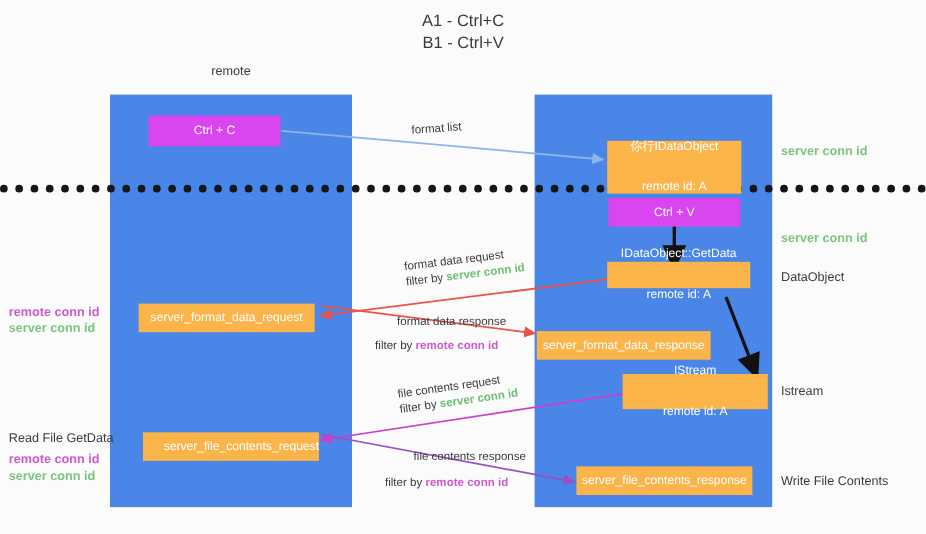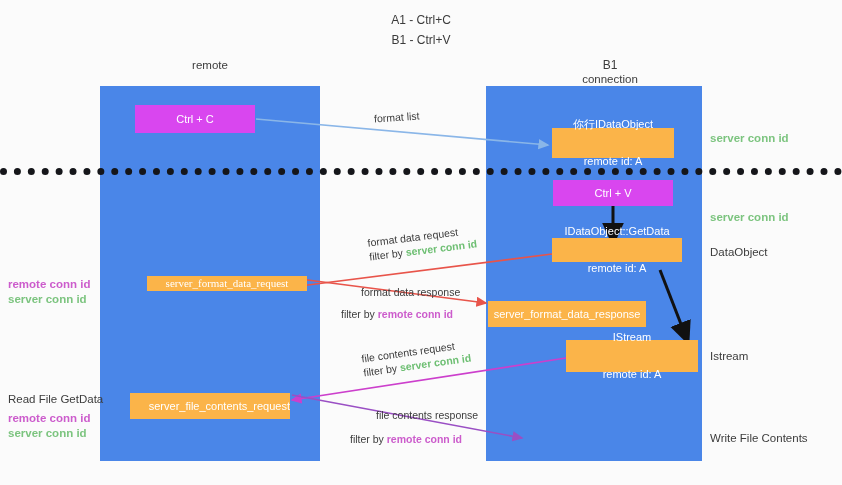--- a/index.html
+++ b/index.html
@@ -7,21 +7,21 @@
     width:842px;height:485px;position:relative;overflow:hidden;
     background:#fbfbfb;
     font-family:"Liberation Sans","DejaVu Sans",sans-serif;
     color:#3c3c3c;
   }
   .stage{position:absolute;inset:0;}
   svg.layer{position:absolute;left:0;top:0;width:842px;height:485px;pointer-events:none;}
 
   .title{
     position:absolute;left:0;top:10px;width:842px;text-align:center;
-    font-size:12px;line-height:20px;color:#3b3b3b;
+    font-size:15px;line-height:20px;color:#3b3b3b;
   }
 
   .colhead{position:absolute;text-align:center;font-size:11.5px;line-height:14px;color:#3c3c3c;}
   .colhead .big{font-size:12px;}
 
   .lane{position:absolute;background:#4a86e8;}
 
   .node{
     position:absolute;box-sizing:border-box;
     display:flex;flex-direction:column;align-items:center;justify-content:center;
@@ -50,24 +50,20 @@
 
 <div class="stage">
 
   <div class="title">
     <div>A1 - Ctrl+C</div>
     <div>B1 - Ctrl+V</div>
   </div>
 
   <div class="colhead" style="left:130px;top:58px;width:160px;">
     <div>remote</div>
-  </div>
-  <div class="colhead" style="left:530px;top:58px;width:160px;">
-    <div class="big">B1</div>
-    <div>connection</div>
   </div>
 
   <div class="lane" style="left:100px;top:86px;width:220px;height:375px;"></div>
   <div class="lane" style="left:486px;top:86px;width:216px;height:375px;"></div>
 
   <svg class="layer">
     <defs>
       <marker id="ah-blue" markerWidth="7" markerHeight="7" refX="6" refY="3.2" orient="auto">
         <path d="M0,0 L7,3.2 L0,6.4 z" fill="#8ab6e8"></path>
       </marker>
@@ -99,51 +95,54 @@
 
     <path d="M292,395 L522,438" stroke="#9a4fc4" stroke-width="1.6" fill="none" marker-end="url(#ah-purple)"></path>
   </svg>
 
   <div class="divider"></div>
 
   <div class="node green" style="left:135px;top:105px;width:120px;height:28px;">
     <div>Ctrl + C</div>
   </div>
 
-  <div class="node orange" style="left:552px;top:128px;width:122px;height:30px;">
+  <div class="node orange" style="left:552px;top:128px;width:122px;height:48px;">
     <div>你行IDataObject</div>
     <div class="l2">remote id: A</div>
   </div>
 
   <div class="node green" style="left:553px;top:180px;width:120px;height:26px;">
     <div>Ctrl + V</div>
   </div>
 
   <div class="node orange" style="left:552px;top:238px;width:130px;height:24px;">
     <div>IDataObject::GetData</div>
     <div class="l2">remote id: A</div>
   </div>
 
   <div class="node orange" style="left:566px;top:340px;width:132px;height:32px;">
     <div>IStream</div>
     <div class="l2">remote id: A</div>
   </div>
 
-  <div class="node orange" style="left:147px;top:276px;width:160px;height:15px;font-family:Liberation Serif, serif;">
+  <div class="node orange" style="left:126px;top:276px;width:160px;height:26px;">
     <div>server_format_data_request</div>
   </div>
 
   <div class="node orange" style="left:488px;top:289px;width:158px;height:26px;margin-top:12px;">
     <div>server_format_data_response</div>
   </div>
 
   <div class="node orange" style="left:130px;top:393px;width:160px;height:26px;align-items:flex-end;">
     <div>server_file_contents_request</div>
   </div>
 
+  <div class="node orange" style="left:524px;top:424px;width:160px;height:26px;">
+    <div>server_file_contents_response</div>
+  </div>
 
   <div class="sidelabel green" style="left:710px;top:131px;">server conn id</div>
   <div class="sidelabel green" style="left:710px;top:210px;">server conn id</div>
   <div class="sidelabel plain" style="left:710px;top:245px;">DataObject</div>
   <div class="sidelabel plain" style="left:710px;top:349px;">Istream</div>
   <div class="sidelabel plain" style="left:710px;top:431px;">Write File Contents</div>
 
   <div class="conn-block" style="left:8px;top:277px;">
     <div class="remote">remote conn id</div>
     <div class="server">server conn id</div>

